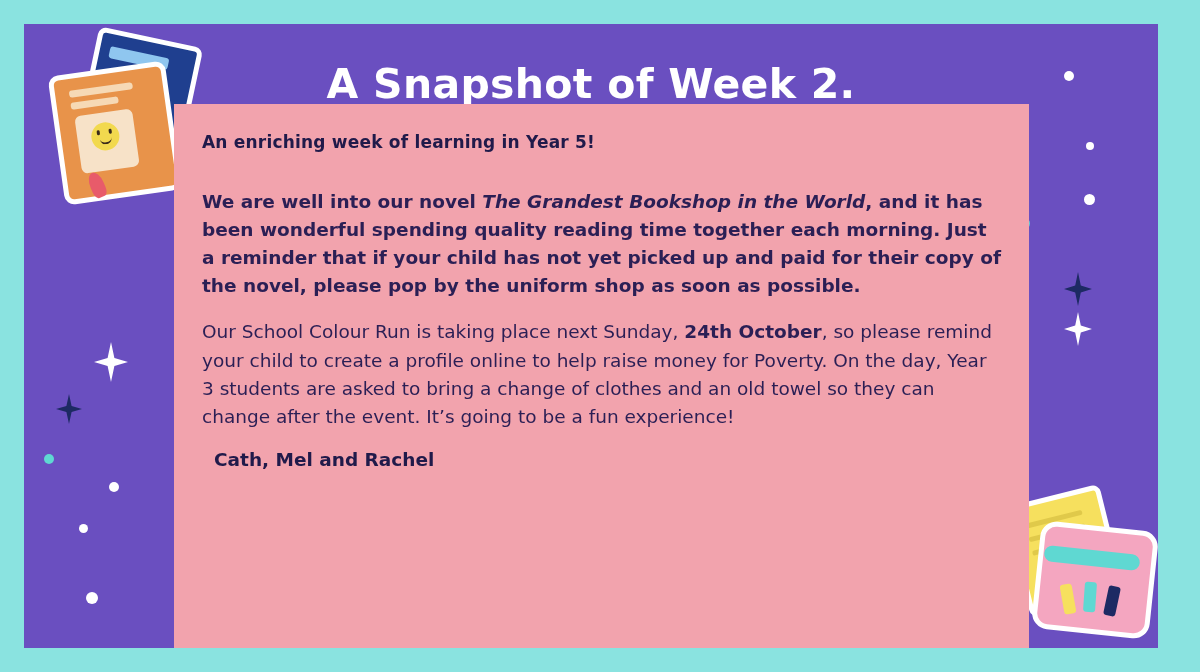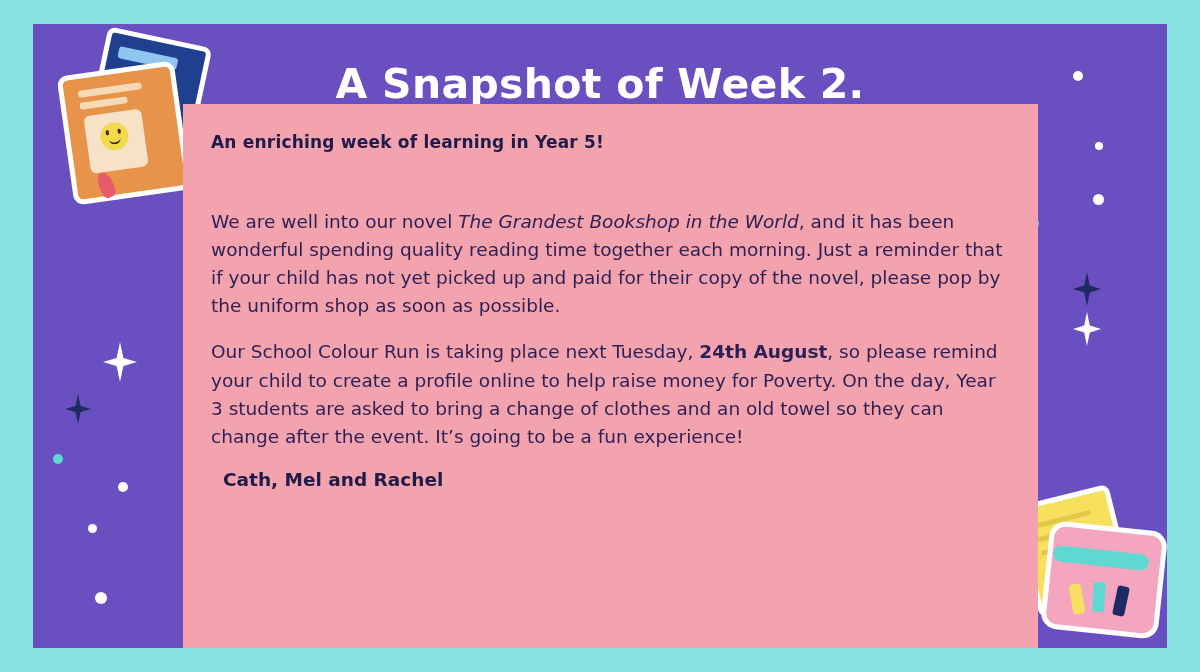--- a/index.html
+++ b/index.html
@@ -17,21 +17,21 @@
   .slide {
     position: relative;
     width: 1200px;
     height: 672px;
     background: #8ae3e0;
     box-sizing: border-box;
   }
 
   .inner-panel {
     position: absolute;
-    left: 33px;
+    left: 24px;
     top: 24px;
     width: 1134px;
     height: 624px;
     background: #6a4fc0;
     overflow: hidden;
   }
 
   .title {
     position: absolute;
     left: 0;
@@ -65,21 +65,22 @@
   }
 
   .body-text {
     font-size: 18.5px;
     line-height: 1.52;
     color: #2b1f55;
     margin: 0 0 18px 0;
   }
 
   .body-text.first {
-    margin-top: 56px;
+    margin-top: 36px;
+    font-weight: bold;
   }
 
   .body-text em {
     font-style: italic;
   }
 
   .body-text b {
     font-weight: bold;
   }
 
@@ -307,19 +308,19 @@
       <div class="sc-pen" style="left:74px; top:90px; background:#5fd8d2; transform:rotate(4deg);"></div>
       <div class="sc-pen" style="left:96px; top:94px; background:#1d2a63; transform:rotate(12deg);"></div>
     </div>
 
     <div class="title">A Snapshot of Week 2.</div>
 
     <div class="card">
       <p class="card-heading">An enriching week of learning in Year 5!</p>
       <div>
         <p class="body-text first"><span>We are well into our novel </span><em>The Grandest Bookshop in the World</em><span>, and it has been wonderful spending quality reading time together each morning. Just a reminder that if your child has not yet picked up and paid for their copy of the novel, please pop by the uniform shop as soon as possible.</span></p>
-        <p class="body-text"><span>Our School Colour Run is taking place next Tuesday, </span><b>24th August</b><span>, so please remind your child to create a profile online to help raise money for Poverty. On the day, Year 3 students are asked to bring a change of clothes and an old towel so they can change after the event. It’s going to be a fun experience!</span></p>
+        <p class="body-text"><span>Our School Colour Run is taking place next Sunday, </span><b>24th October</b><span>, so please remind your child to create a profile online to help raise money for Poverty. On the day, Year 3 students are asked to bring a change of clothes and an old towel so they can change after the event. It’s going to be a fun experience!</span></p>
       </div>
       <p class="signature">Cath, Mel and Rachel</p>
     </div>
 
   </div>
 </div>
 
 </body></html>

